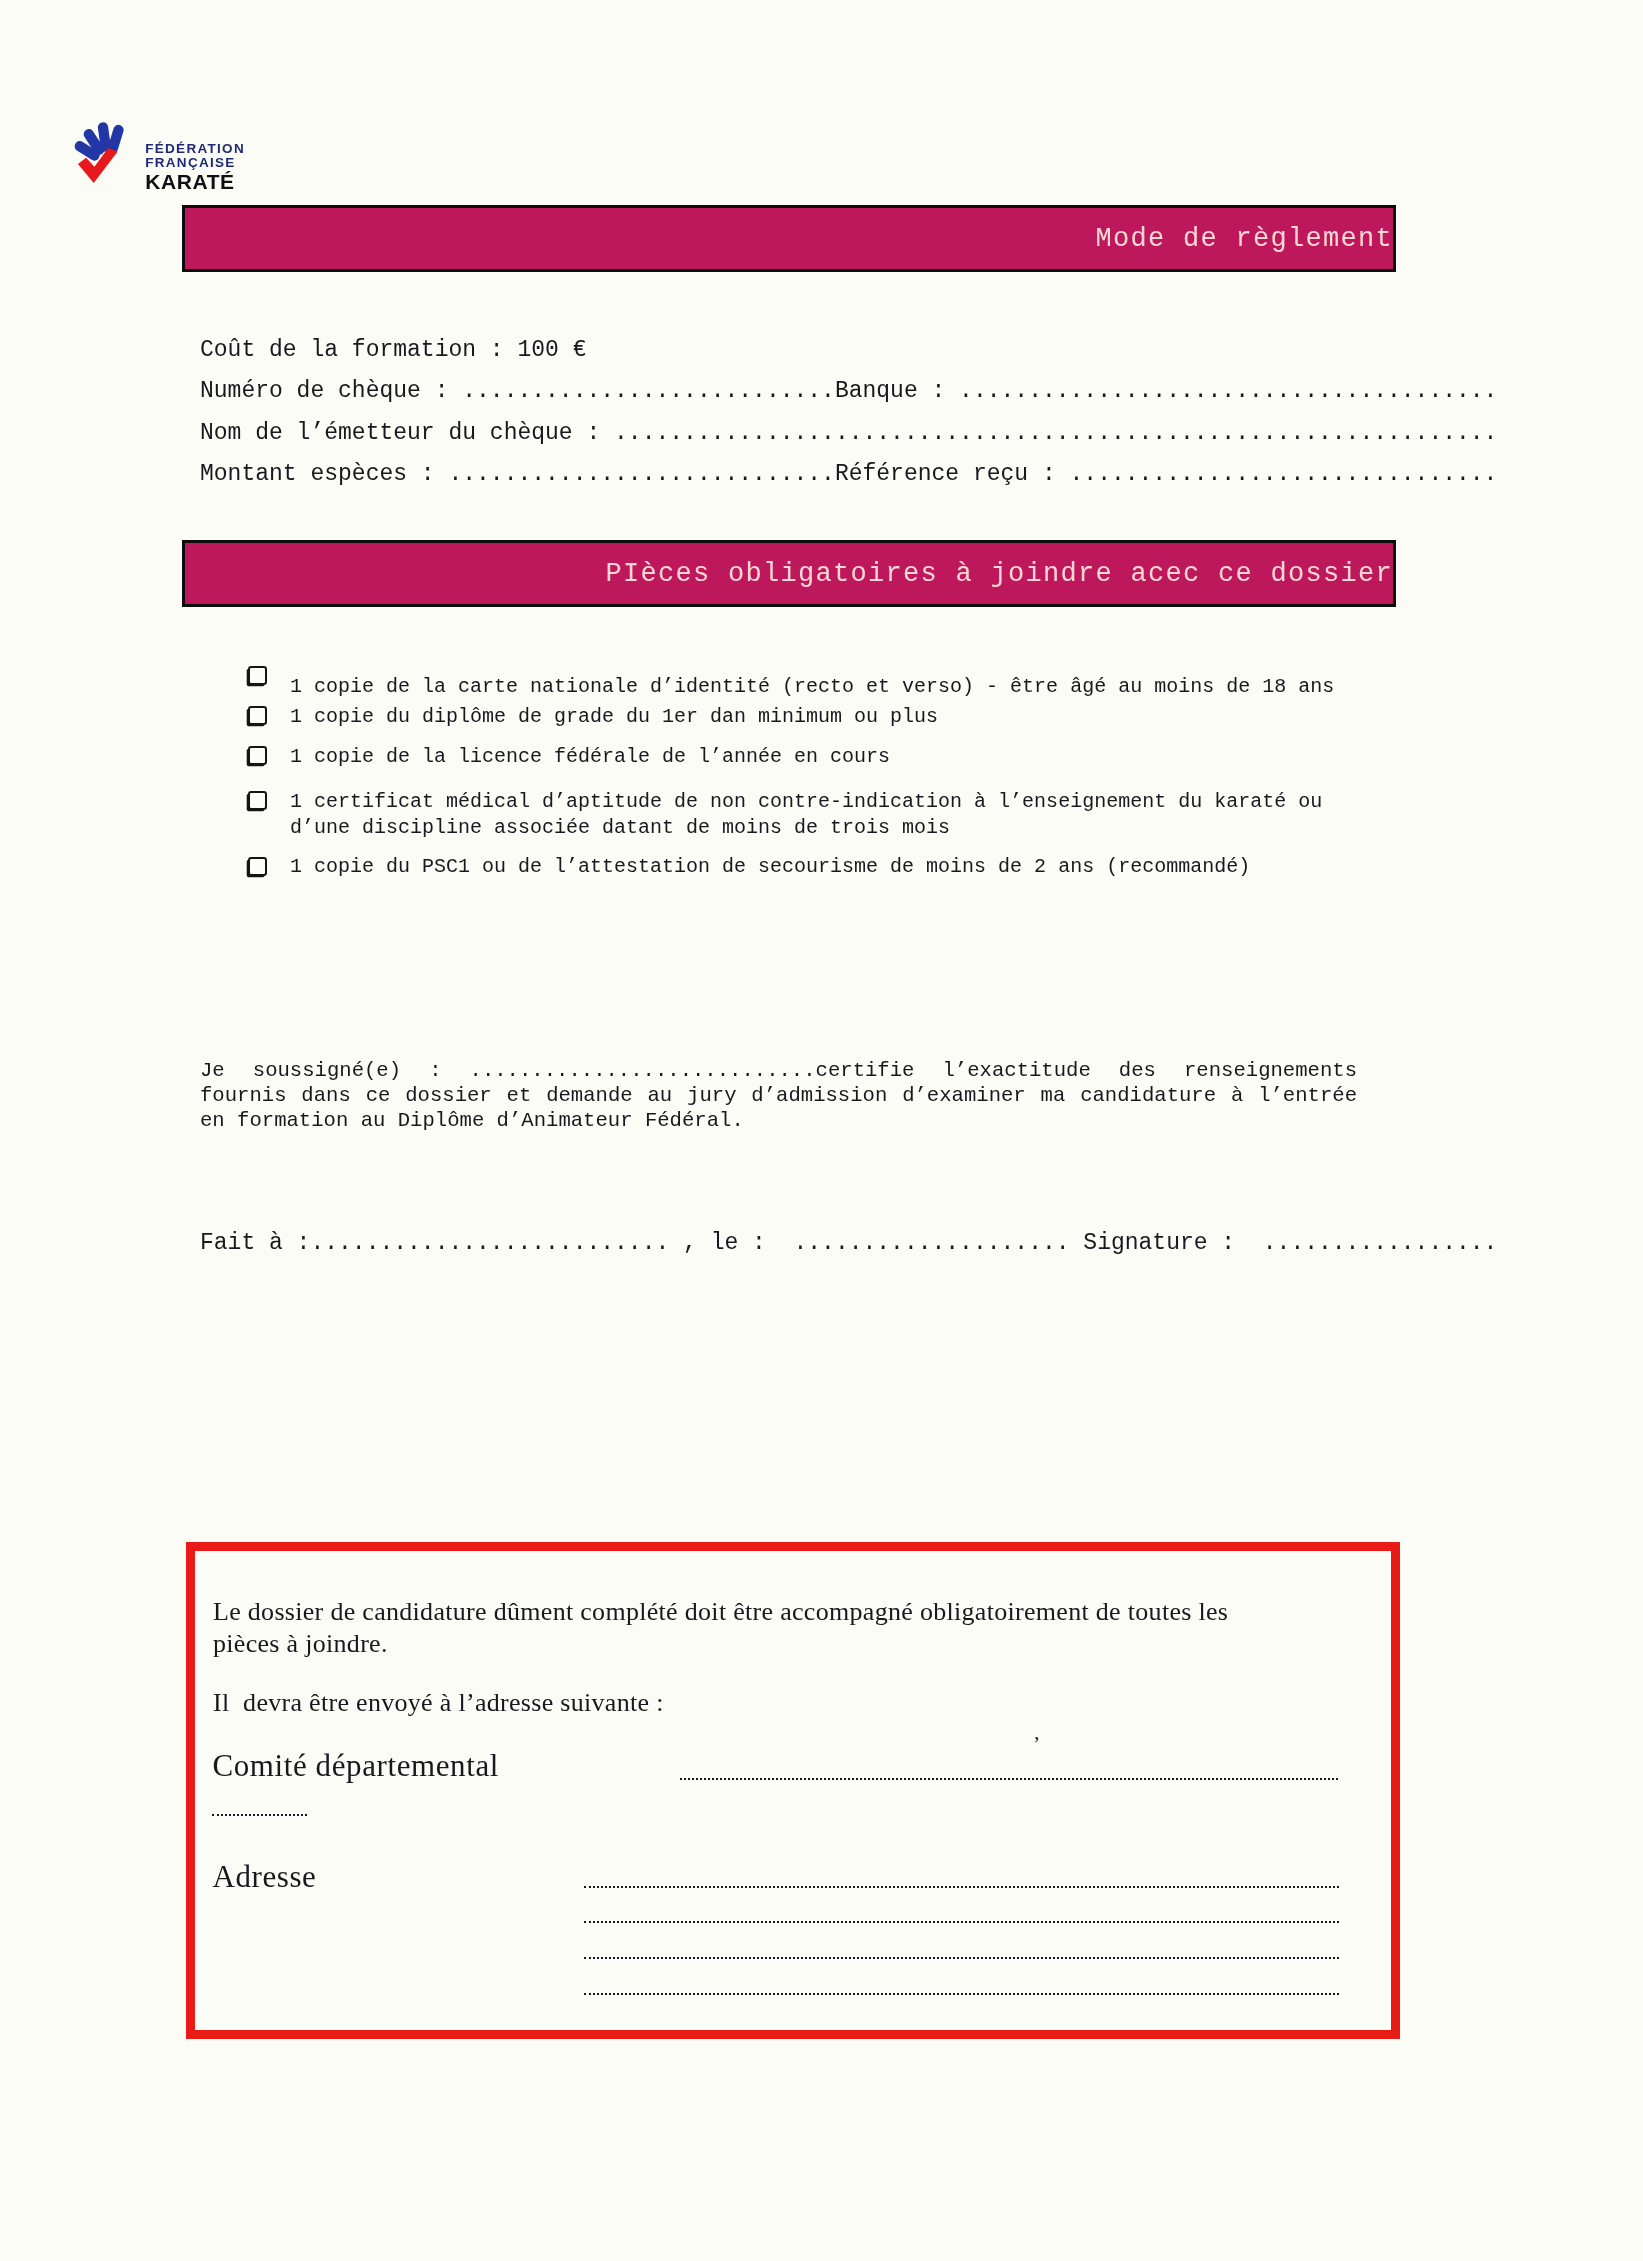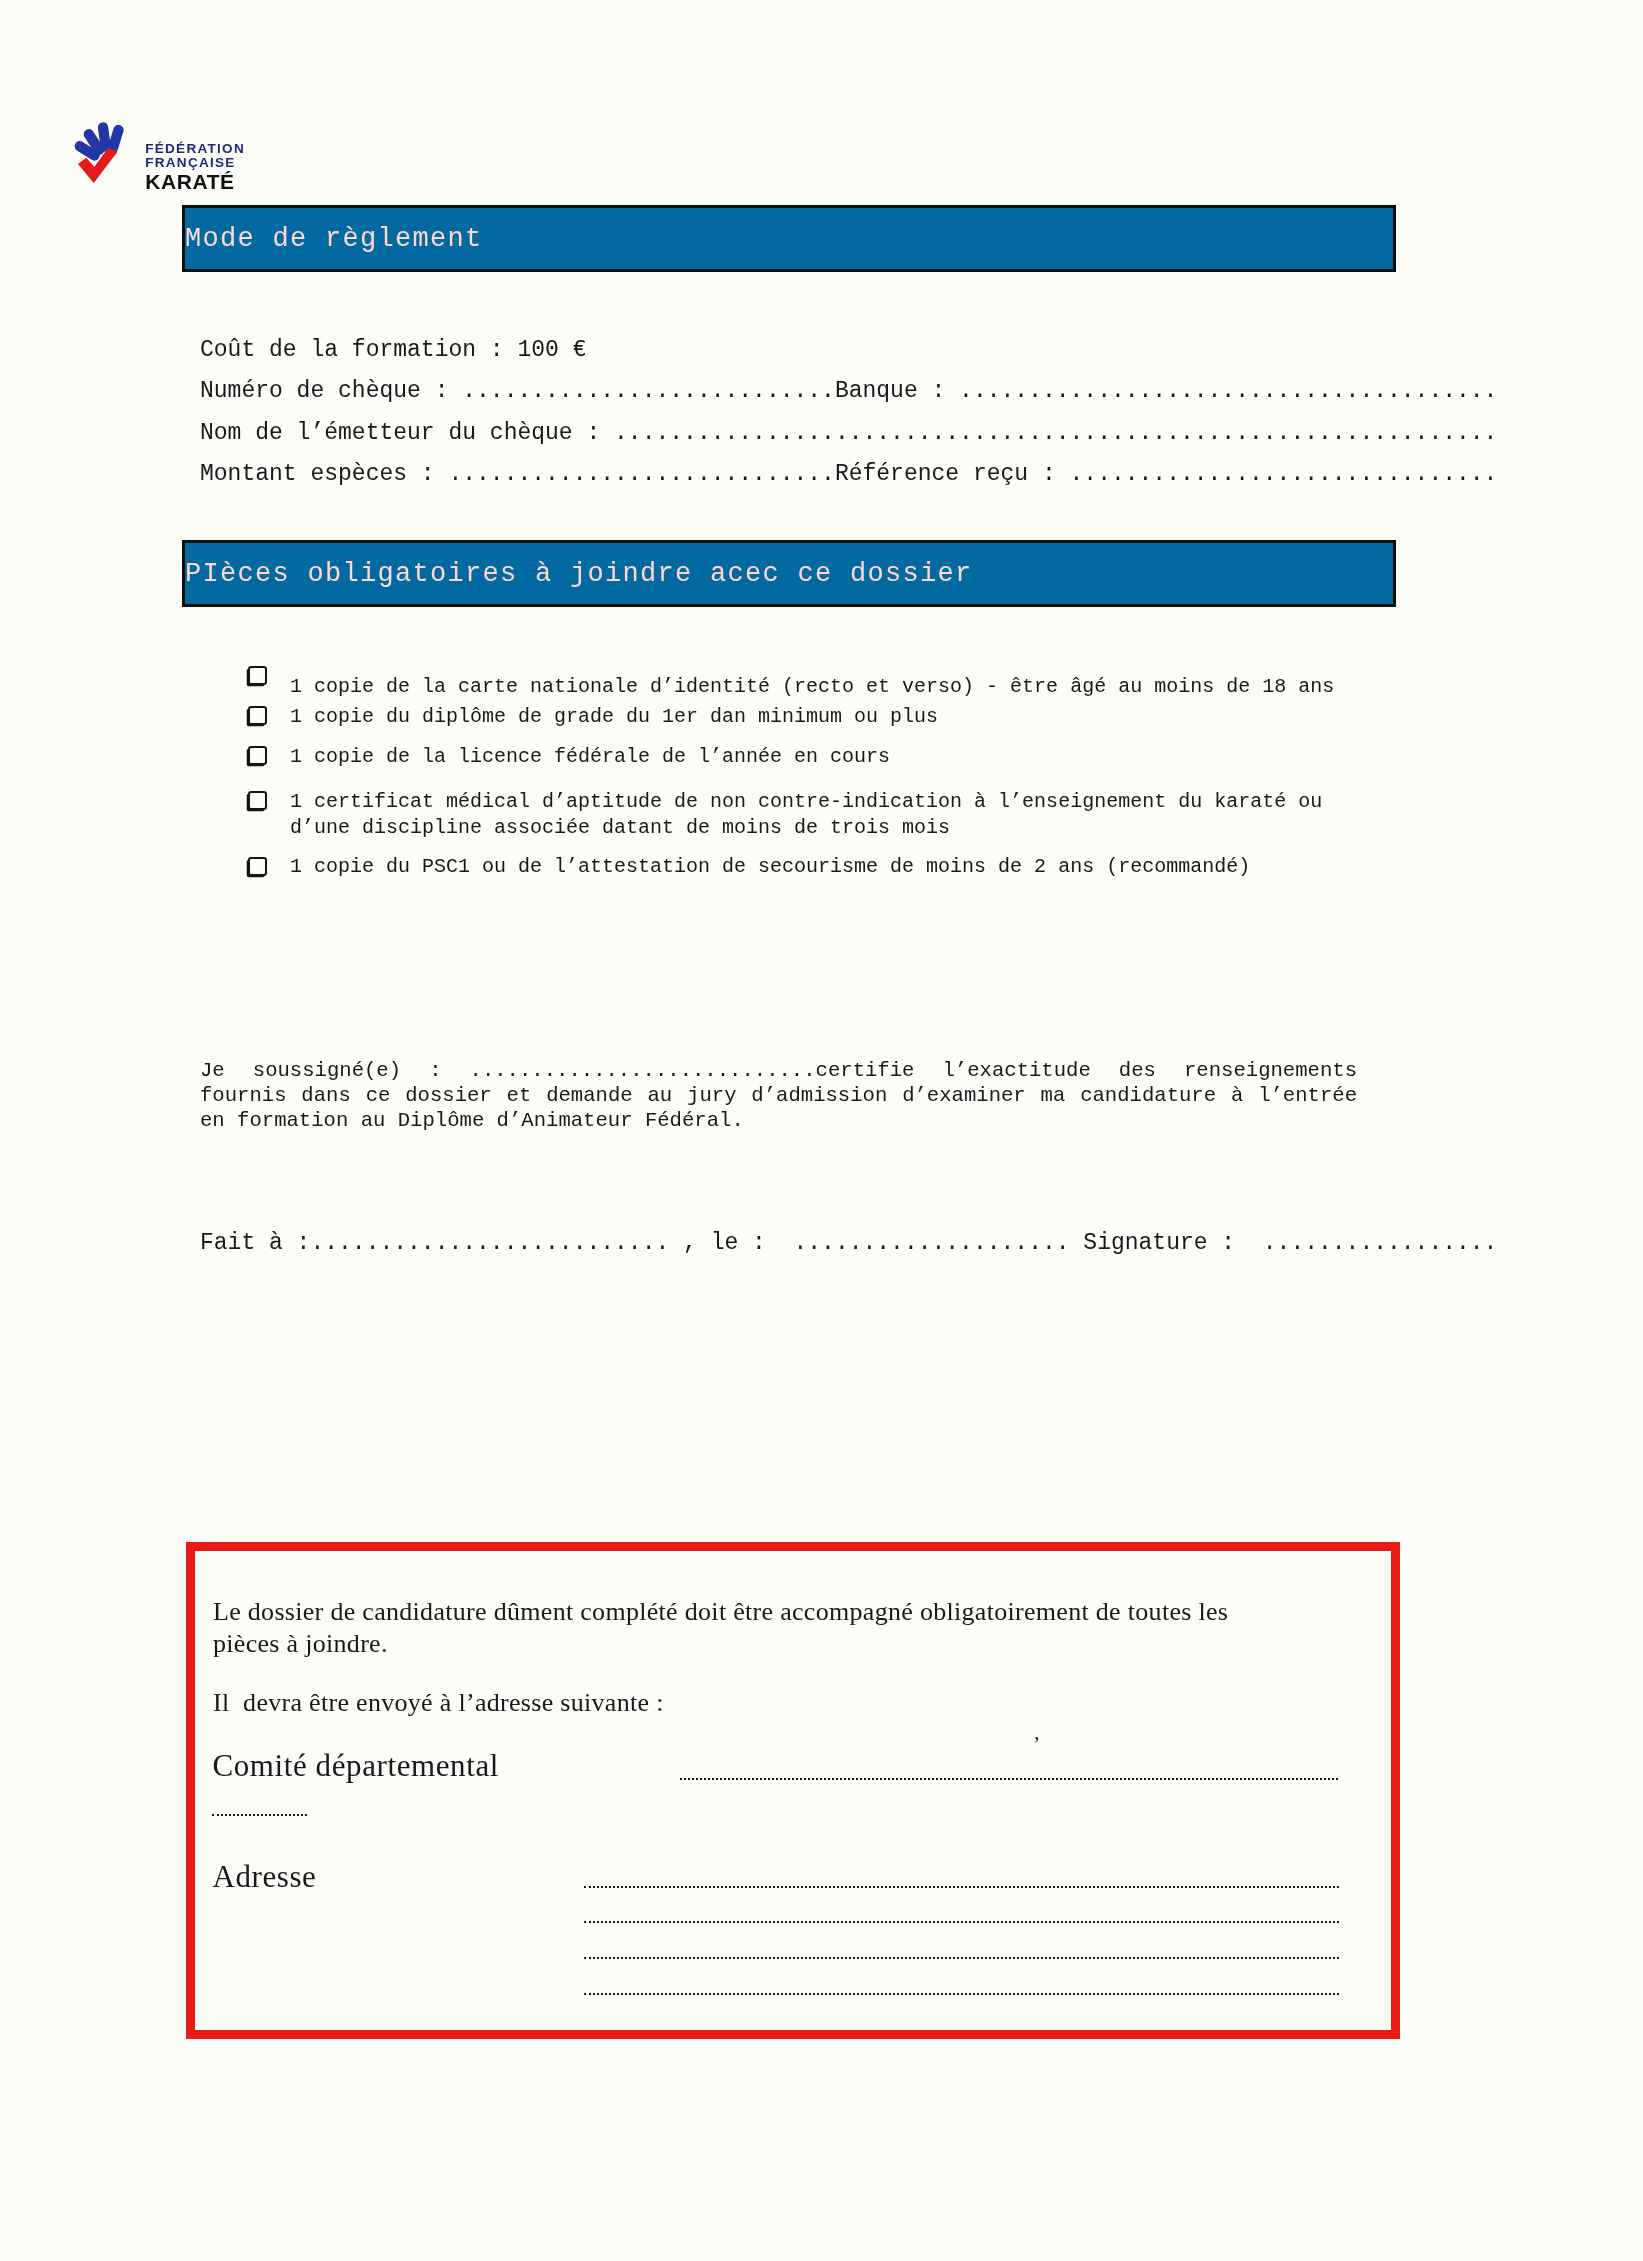--- a/index.html
+++ b/index.html
@@ -17,22 +17,22 @@
   
   .logo { position: absolute; left: 68px; top: 120px; display: flex; align-items: flex-end; }
   .logo-icon { width: 72px; height: 72px; }
   .logo-text { margin-left: 5.2px; padding-top: 14px; font-family: "Liberation Sans", sans-serif; line-height: 1; }
   .logo-fed  { font-size: 13.5px; font-weight: bold; letter-spacing: 1.3px; color: #1e2a75; }
   .logo-kar  { font-size: 21px; font-weight: 900; letter-spacing: 0.6px; color: #101014; margin-top: 1.9px; }
 
   
   .banner {
     position: absolute; left: 182px; width: 1214px; height: 67px;
-    background: #0369a1; border: 3.2px solid #0d0d0d; box-sizing: border-box;
-    display: flex; align-items: center; justify-content: flex-start;
+    background: #be185d; border: 3.2px solid #0d0d0d; box-sizing: border-box;
+    display: flex; align-items: center; justify-content: flex-end;
   }
   .banner span {
     color: #ffd7d4; font-size: 27px; letter-spacing: 1.3px; white-space: nowrap;
   }
 
   
   .tline { position: absolute; left: 200px; font-size: 23px; white-space: pre; }
 
   
   .checkbox {

